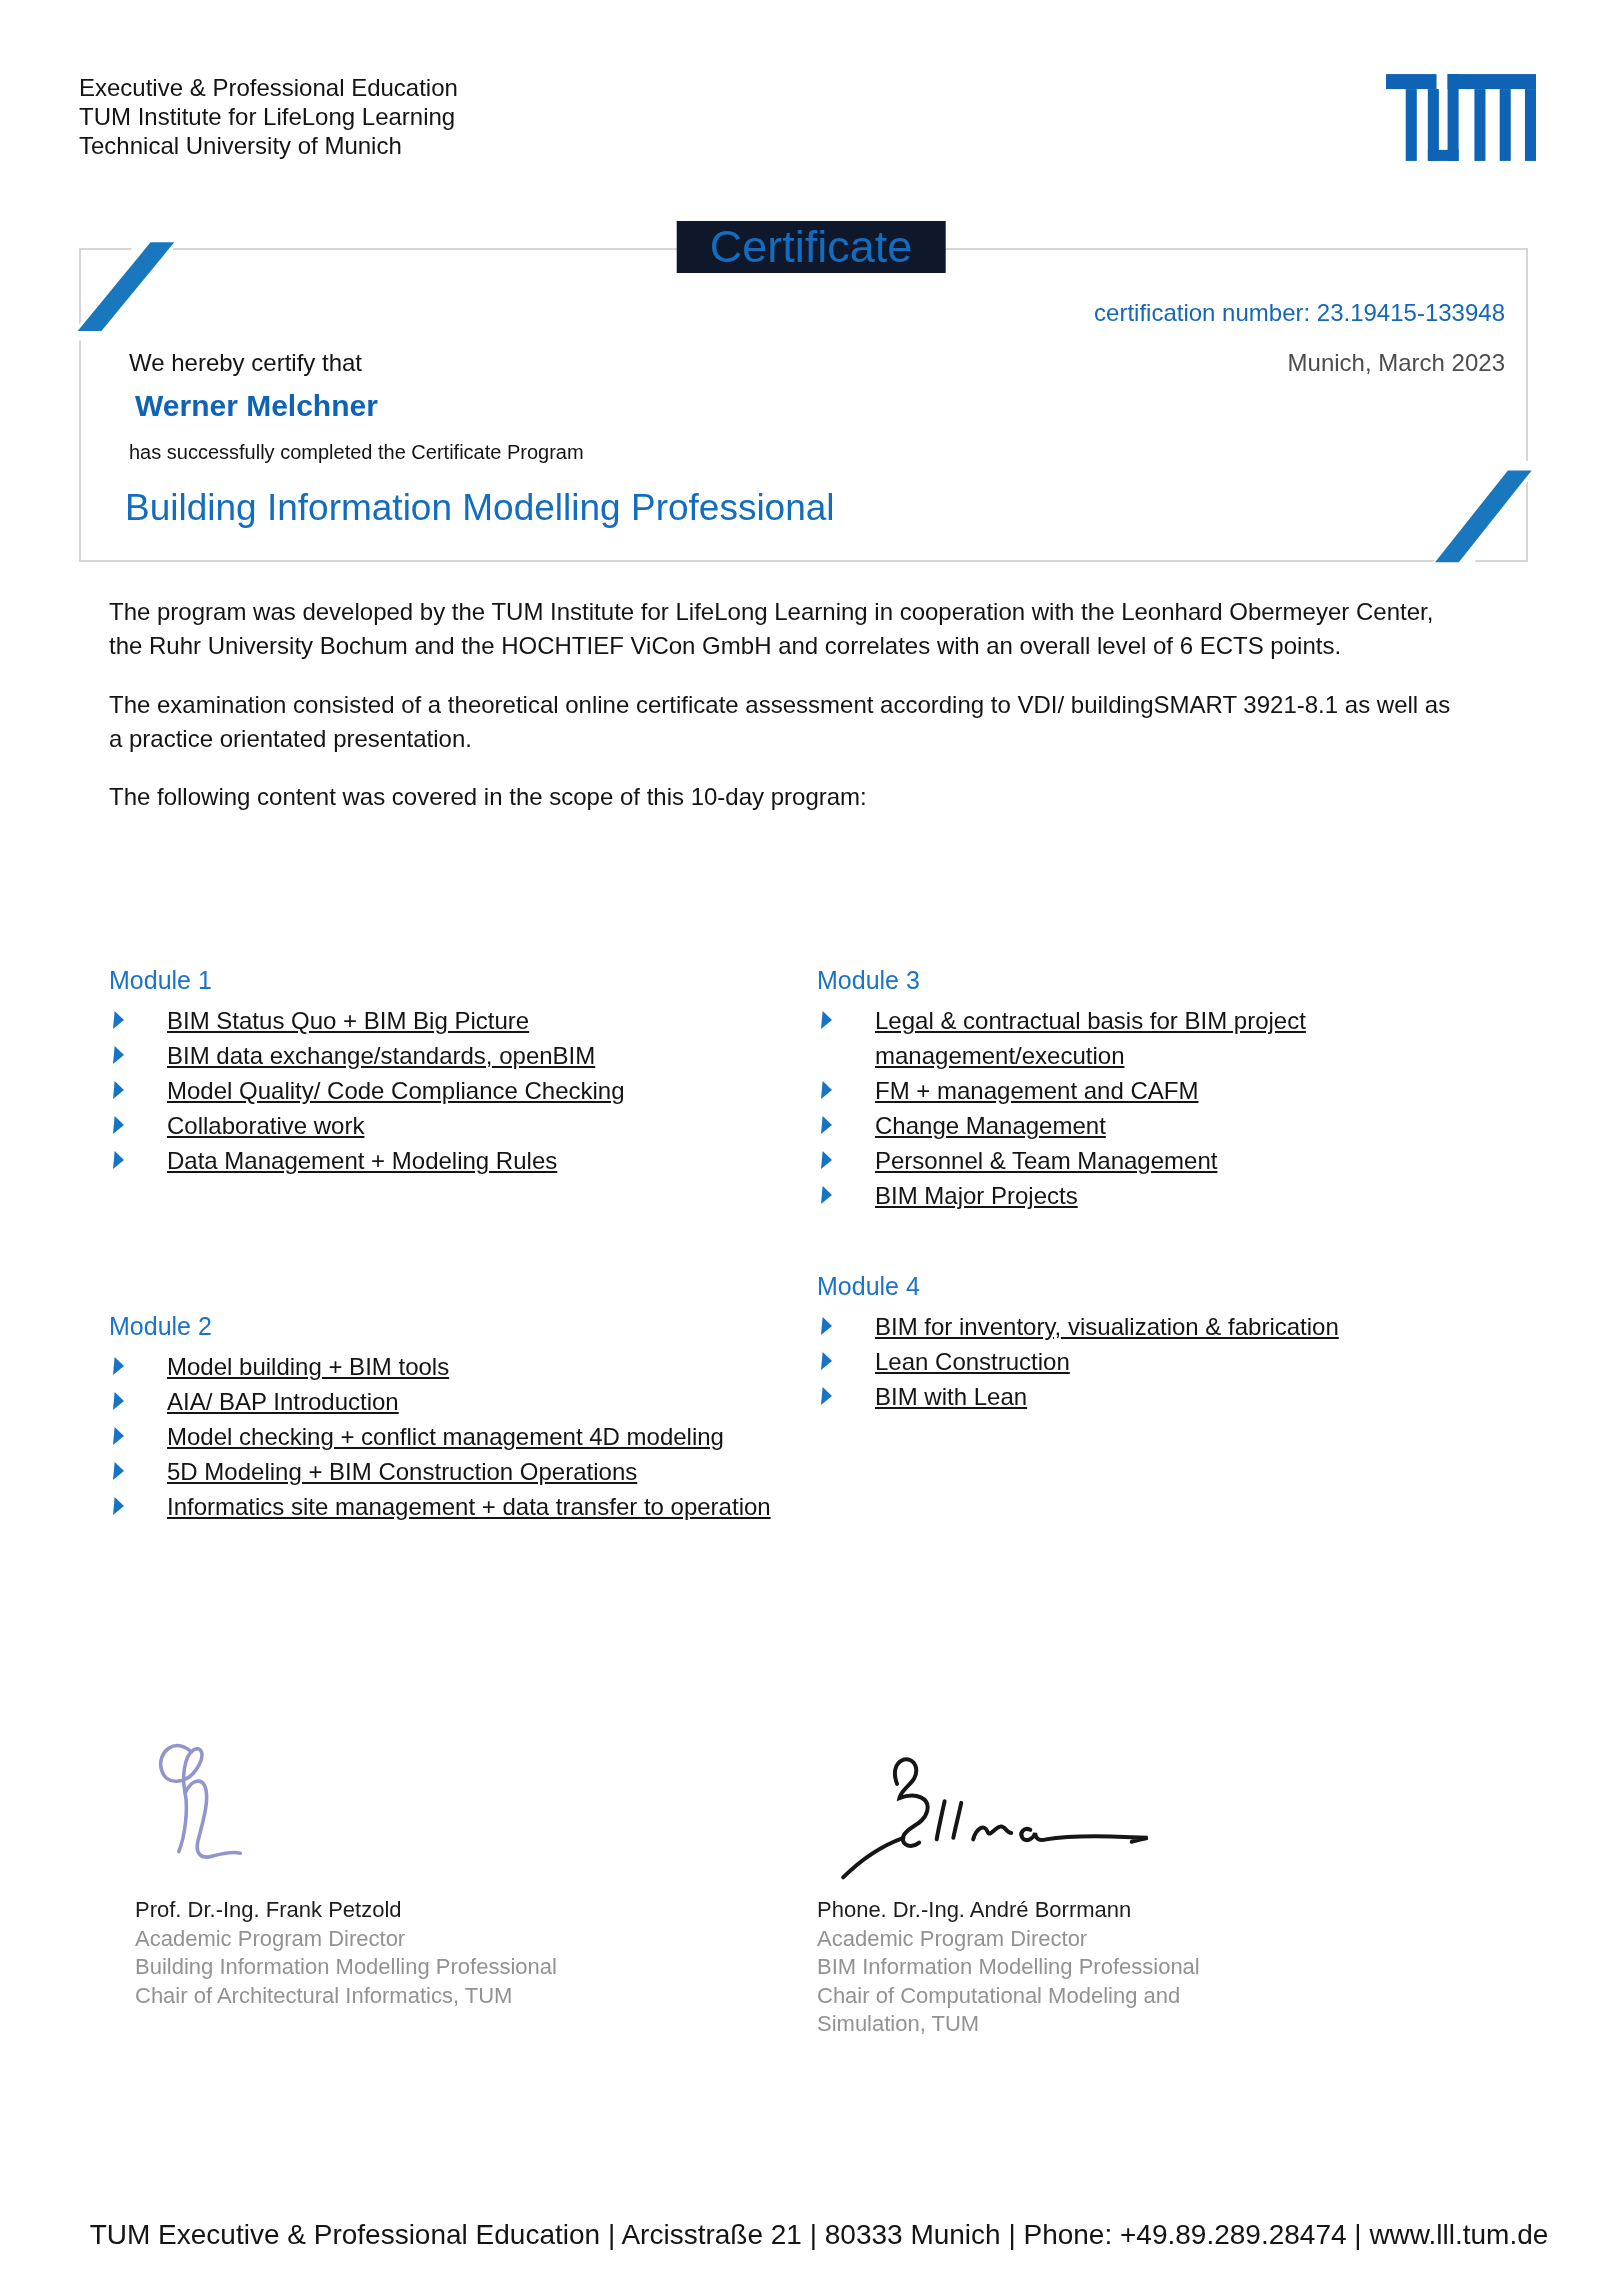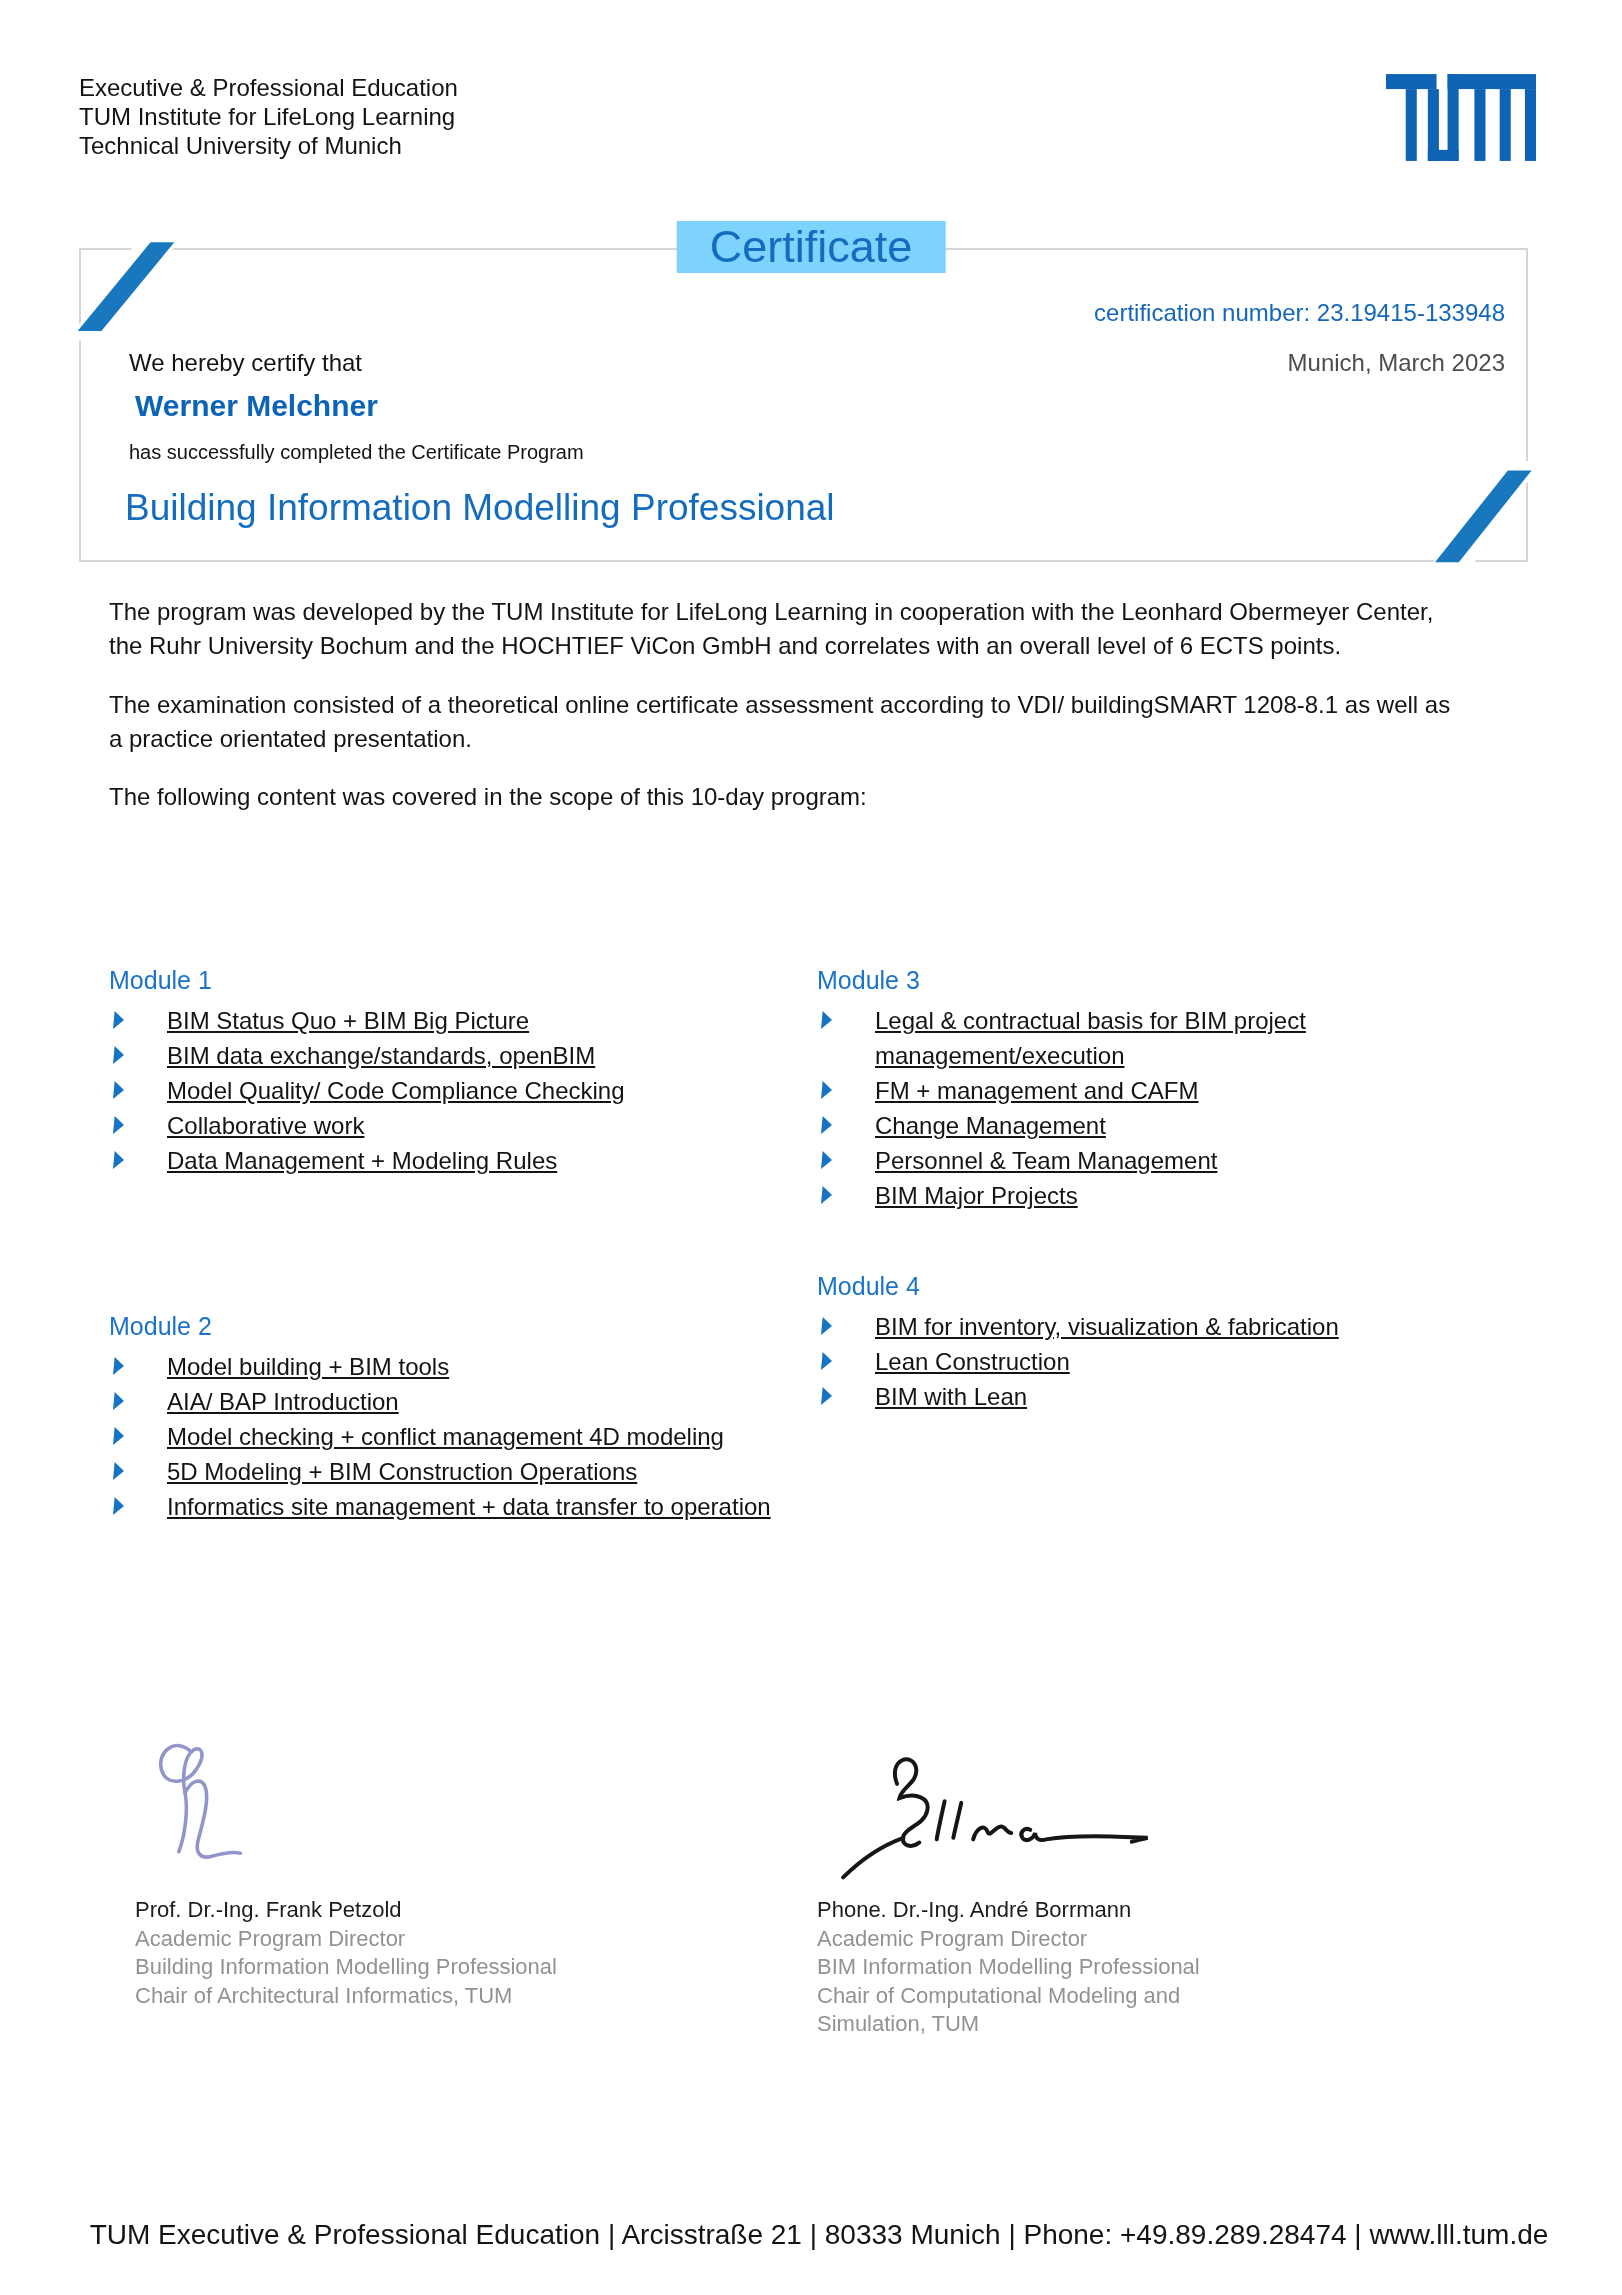--- a/index.html
+++ b/index.html
@@ -8,21 +8,21 @@
     font-family:"Liberation Sans", sans-serif;color:#141414;overflow:hidden;
     margin:0 auto;
   }
   .abs{position:absolute;}
   
   .header-block{left:79px;top:73px;font-size:24px;line-height:29px;color:#141414;}
   
   .cert-box{left:79px;top:248px;width:1445px;height:310px;border:2.4px solid #d6d6d6;background:transparent;}
   .cert-title{
     top:221px;left:50%;transform:translateX(-50%);
-    background:#7dd3fc;padding:0 33px;font-size:45px;color:#146cbe;white-space:nowrap;z-index:3;
+    background:#0f172a;padding:0 33px;font-size:45px;color:#146cbe;white-space:nowrap;z-index:3;
   }
   .slash-layer{left:0;top:0;width:1622px;height:2295px;z-index:2;pointer-events:none;}
   .cert-number{right:117px;top:299px;font-size:24px;color:#1467b9;white-space:nowrap;z-index:3;}
   .cert-date{right:117px;top:349px;font-size:24px;color:#4d4d4d;white-space:nowrap;z-index:3;}
   .cert-intro{left:129px;top:349px;font-size:24px;z-index:3;}
   .cert-recipient{left:135px;top:389px;font-size:30px;font-weight:bold;color:#0d63b5;z-index:3;}
   .cert-completion{left:129px;top:441px;font-size:20px;z-index:3;}
   .cert-program{left:125px;top:487px;font-size:37px;color:#146cbe;white-space:nowrap;z-index:3;}
   
   .paragraphs{left:109px;top:595px;width:1347px;font-size:24px;line-height:34px;}
@@ -89,21 +89,21 @@
   <div class="abs cert-number">certification number: 23.19415-133948</div>
   <div class="abs cert-date">Munich, March 2023</div>
 
   <div class="abs cert-intro">We hereby certify that</div>
   <div class="abs cert-recipient">Werner Melchner</div>
   <div class="abs cert-completion">has successfully completed the Certificate Program</div>
   <div class="abs cert-program">Building Information Modelling Professional</div>
 
   <div class="abs paragraphs">
     <p>The program was developed  by the TUM Institute for LifeLong Learning in cooperation with the Leonhard Obermeyer Center, the Ruhr University Bochum and the HOCHTIEF ViCon GmbH and correlates with an overall level of 6 ECTS points.</p>
-    <p>The examination consisted of a theoretical online certificate assessment according to VDI/ buildingSMART 1208-8.1 as well as a practice orientated presentation.</p>
+    <p>The examination consisted of a theoretical online certificate assessment according to VDI/ buildingSMART 3921-8.1 as well as a practice orientated presentation.</p>
     <p>The following content was covered in the scope of this 10-day program:</p>
   </div>
 
   <div class="abs module" id="module-1">
     <h3>Module 1</h3>
     <ul>
       <li><span class="bullet"></span><span>BIM Status Quo + BIM Big Picture</span></li>
       <li><span class="bullet"></span><span>BIM data exchange/standards, openBIM</span></li>
       <li><span class="bullet"></span><span>Model Quality/ Code Compliance Checking</span></li>
       <li><span class="bullet"></span><span>Collaborative work</span></li>

